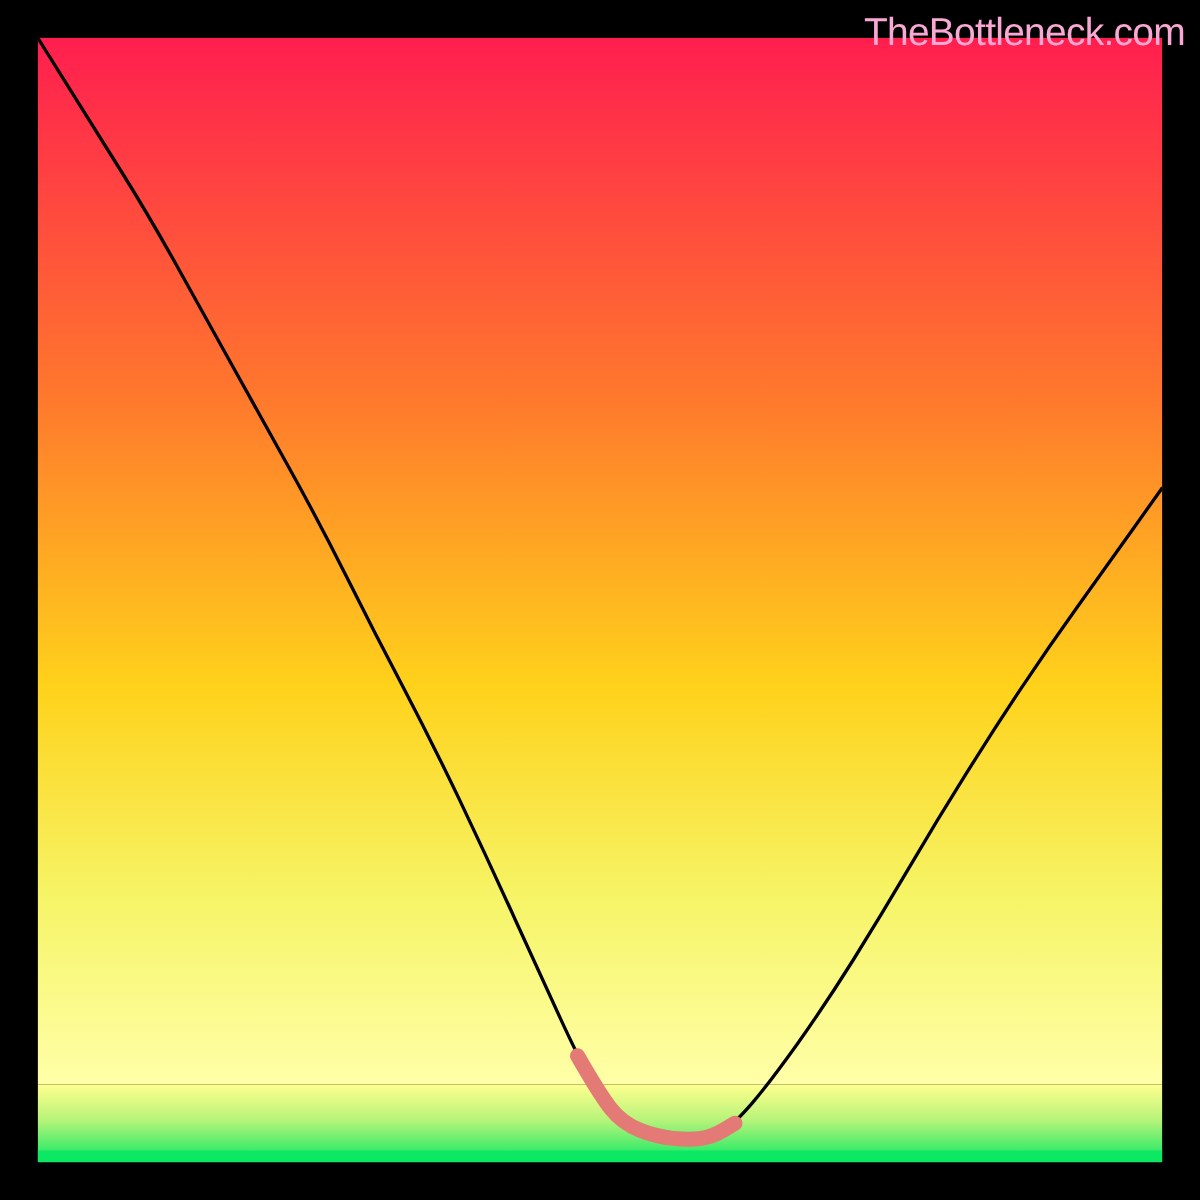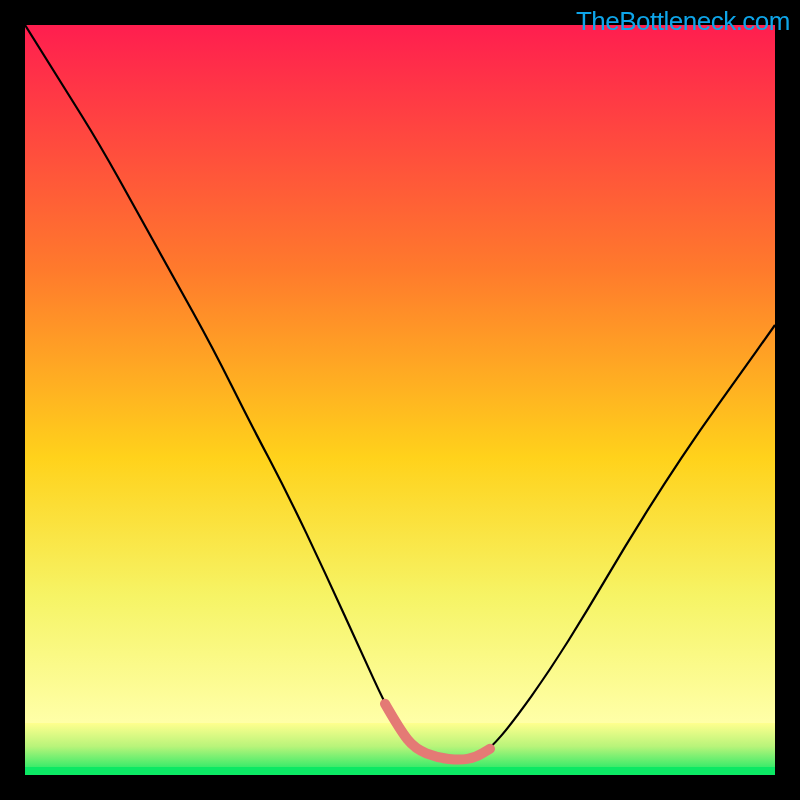--- a/index.html
+++ b/index.html
@@ -16,21 +16,21 @@
     width: 800px;
     height: 800px;
     background: #000;
   }
   .watermark {
     position: absolute;
     top: 6px;
     right: 10px;
     font-size: 26px;
     font-weight: 500;
-    color: #0ea5e9;
+    color: #f9a8d4;
     letter-spacing: -0.5px;
     z-index: 60;
   }
   .plot-area {
     position: absolute;
     left: 25px;
     top: 25px;
     width: 750px;
     height: 750px;
     overflow: hidden;

